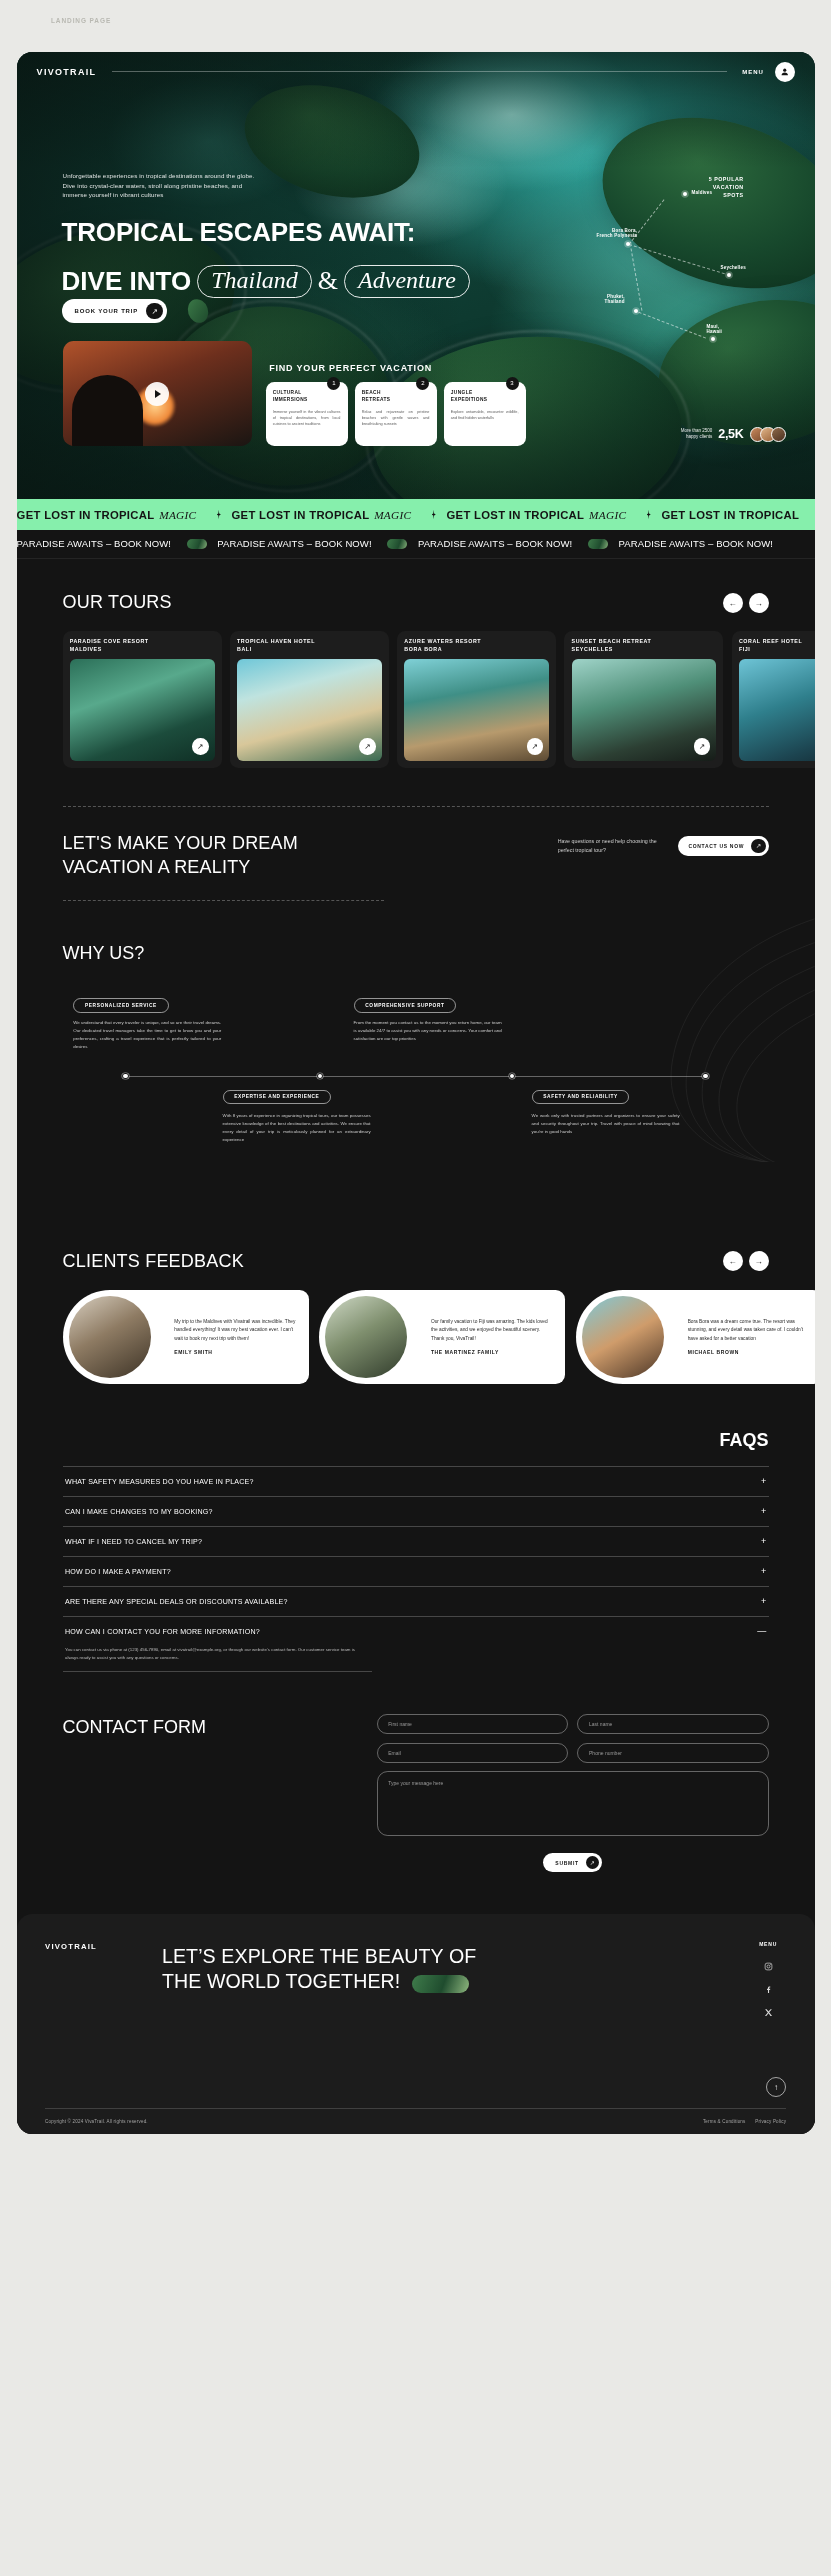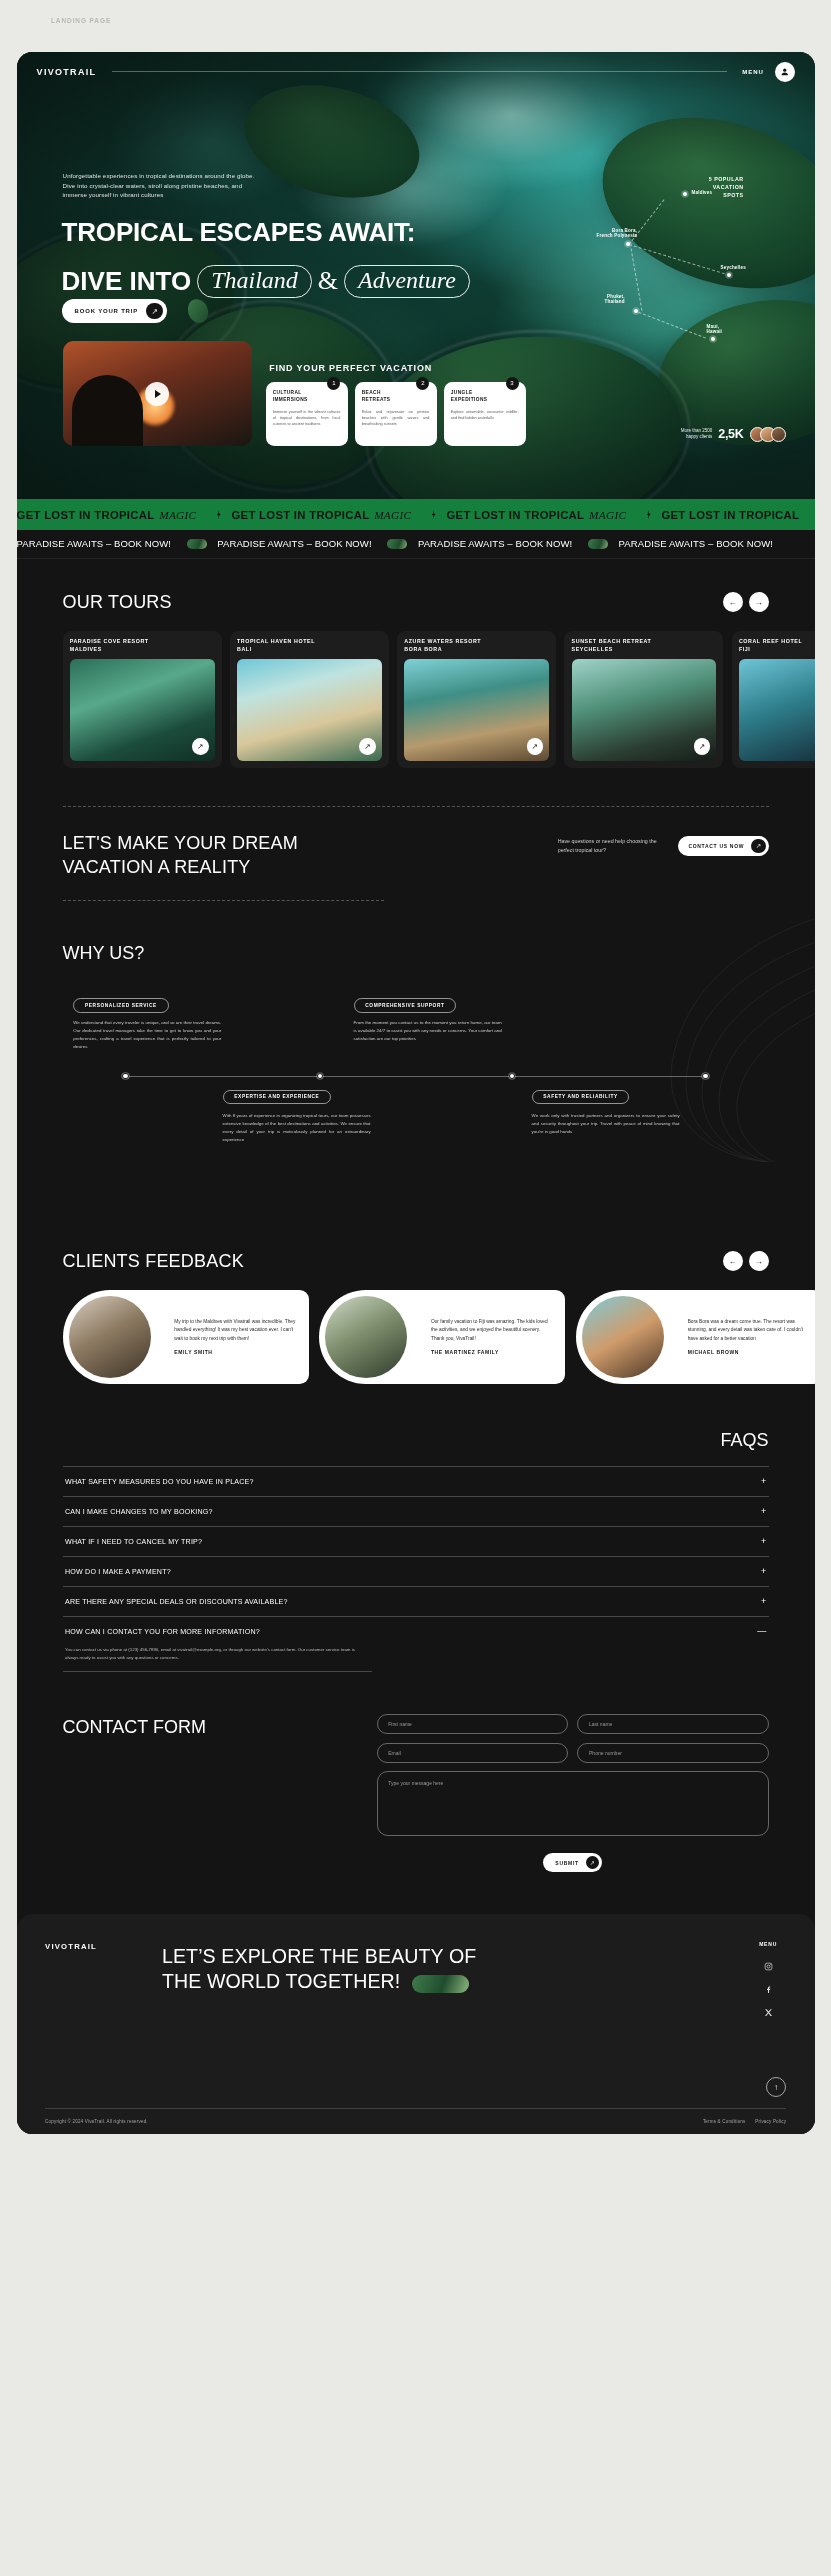--- a/index.html
+++ b/index.html
@@ -332,21 +332,21 @@
     border-radius: 50%;
     border: 1.2px solid #fff;
     margin-left: -4.8px;
   }
   .hs-av:nth-child(1) { background: linear-gradient(145deg,#c98a5e,#7a4a2c); margin-left: 0; }
   .hs-av:nth-child(2) { background: linear-gradient(145deg,#e0b58a,#9a6136); }
   .hs-av:nth-child(3) { background: linear-gradient(145deg,#8e6a4a,#4c3120); }
 
   
   .marquee-light {
-    background: #15803d;
+    background: #86efac;
     height: 31px;
     display: flex; align-items: center;
     overflow: hidden;
     white-space: nowrap;
   }
   .marquee-light .m-item {
     display: inline-flex; align-items: center;
     font-size: 11.3px;
     font-weight: 700;
     letter-spacing: 0.3px;
@@ -388,21 +388,21 @@
     border-radius: 6px;
     margin: 0 10.7px 0 3.6px;
     background: linear-gradient(110deg,#3f7c4b,#1f4c2e 60%,#86b07a);
   }
 
   
   .dark { background: #141414; color: #fff; position: relative; }
 
   .tours { padding-top: 33px; position: relative; }
   .tours-head {
-    display: flex; align-items: flex-start; justify-content: space-between;
+    display: flex; align-items: flex-end; justify-content: space-between;
     padding: 0 46px;
     gap: 32px;
   }
   .h2 {
     font-size: 18px;
     font-weight: 500;
     letter-spacing: 0.2px;
   }
   .arrows { display: flex; gap: 6px; }
   .circ-btn {
@@ -585,21 +585,21 @@
     color: #2c2c2c;
     margin-bottom: 6px;
   }
   .fb-name {
     font-size: 5px;
     font-weight: 700;
     letter-spacing: 0.6px;
   }
 
   .faqs { padding: 46px 46px 0; }
-  .faqs h2 { text-align: right; font-size: 18px; font-weight: 400; margin-bottom: 15.4px; }
+  .faqs h2 { text-align: right; font-size: 18px; font-weight: 700; margin-bottom: 15.4px; }
   .faq-row {
     border-top: 0.6px solid rgba(255,255,255,.22);
     display: flex; align-items: center; justify-content: space-between;
     padding: 10px 2.4px;
   }
   .faq-q { font-size: 7.1px; letter-spacing: 0.2px; }
   .faq-ic { font-size: 9px; color: #fff; line-height: 1; }
   .faq-ans {
     font-size: 4.4px;
     line-height: 1.8;

